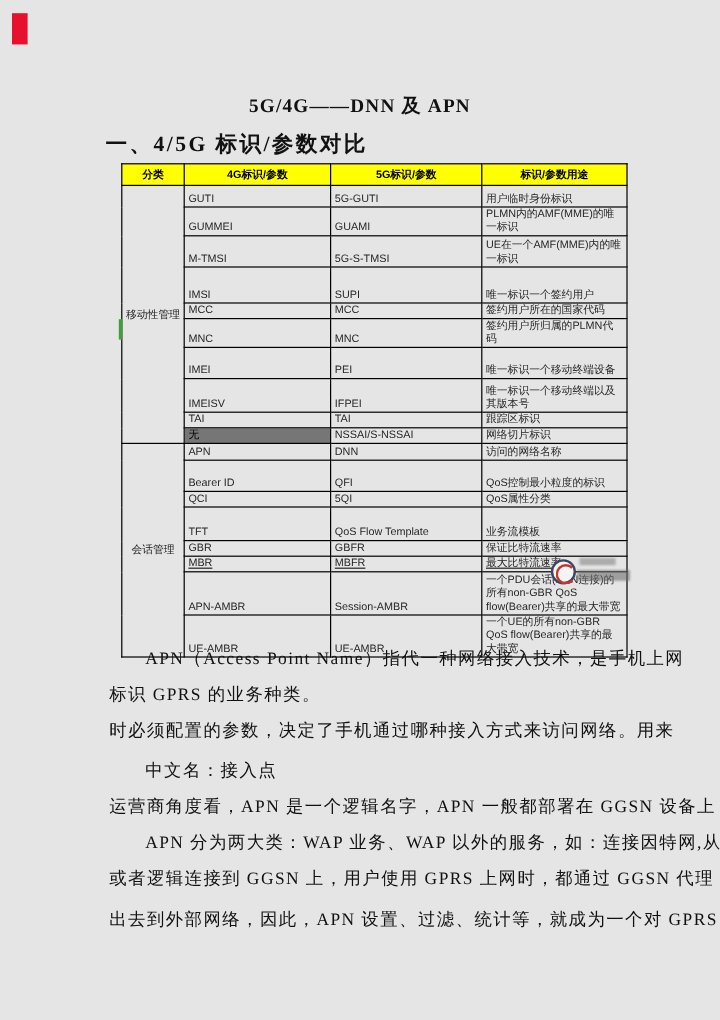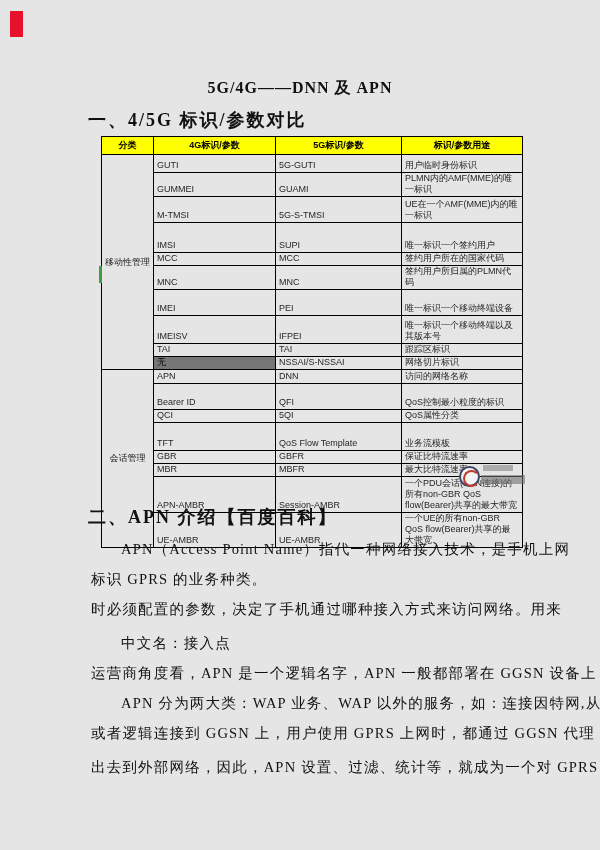--- a/index.html
+++ b/index.html
@@ -142,21 +142,21 @@
           <tr style="height: 28px;">
             <td>TFT</td>
             <td>QoS Flow Template</td>
             <td>业务流模板</td>
           </tr>
           <tr style="height: 12px;">
             <td>GBR</td>
             <td>GBFR</td>
             <td>保证比特流速率</td>
           </tr>
-          <tr style="height: 12px;">
+          <tr style="height: 12px; text-decoration: underline;">
             <td>MBR</td>
             <td>MBFR</td>
             <td>最大比特流速率</td>
           </tr>
           <tr style="height: 36px;">
             <td>APN-AMBR</td>
             <td>Session-AMBR</td>
             <td>一个PDU会话(PDN连接)的所有non-GBR QoS flow(Bearer)共享的最大带宽</td>
           </tr>
           <tr style="height: 24px;">
@@ -166,21 +166,20 @@
           </tr>
         </tbody>
     </table>
     <div class="watermark">
       <div class="wm-badge"></div>
       <div class="wm-l1"></div>
       <div class="wm-l2"></div>
     </div>
   </div>
 
-  <div class="h-num h2">二、APN 介绍【百度百科】</div>
 
   <div class="body-text" id="body-text">
       <div class="line indent">APN（Access Point Name）指代一种网络接入技术，是手机上网</div>
       <div class="line">标识 GPRS 的业务种类。</div>
       <div class="line">时必须配置的参数，决定了手机通过哪种接入方式来访问网络。用来</div>
       <div class="line indent gap">中文名：接入点</div>
       <div class="line">运营商角度看，APN 是一个逻辑名字，APN 一般都部署在 GGSN 设备上</div>
       <div class="line indent">APN 分为两大类：WAP 业务、WAP 以外的服务，如：连接因特网,从</div>
       <div class="line">或者逻辑连接到 GGSN 上，用户使用 GPRS 上网时，都通过 GGSN 代理</div>
       <div class="line gap">出去到外部网络，因此，APN 设置、过滤、统计等，就成为一个对 GPRS</div>

